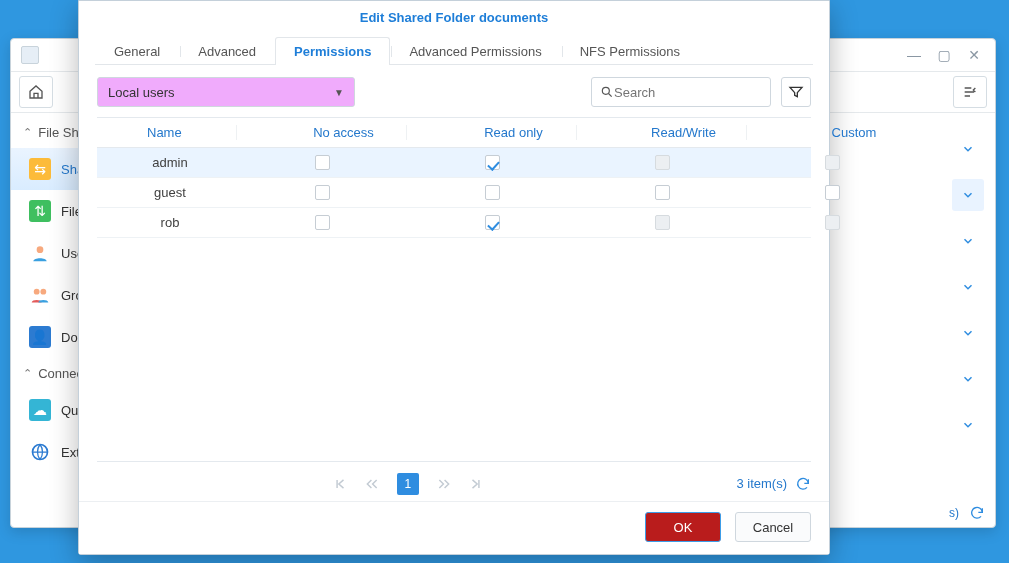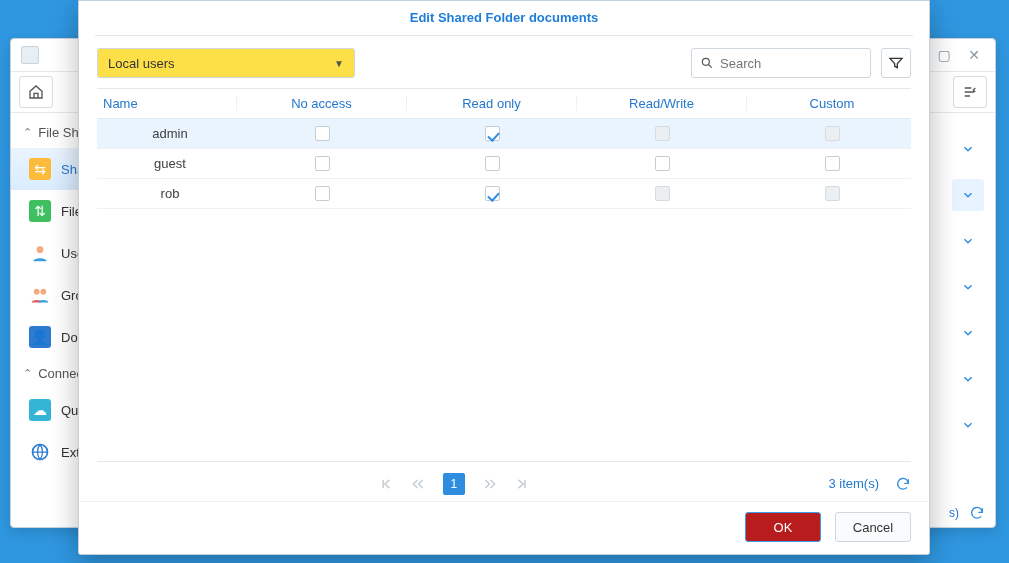--- a/index.html
+++ b/index.html
@@ -96,21 +96,21 @@
     position:absolute; right:10px; bottom:6px;
     display:flex; align-items:center; gap:10px;
     color:#2478cc; font-size:12px;
   }
   .refresh-icon { width:16px; height:16px; display:inline-block; }
 
   
   .modal {
     position: absolute;
     left: 78px; top: 0;
-    width: 852px; height: 555px;
+    width: 752px; height: 555px;
     background:#fff;
     border: 1px solid #c4d0da;
     border-radius: 0 0 3px 3px;
     box-shadow: 0 8px 28px rgba(0,0,0,.28);
     display:flex; flex-direction: column;
   }
   .modal-title {
     height: 34px;
     display:flex; align-items:center; justify-content:center;
     color:#1e7ed8; font-weight:600; font-size:13px;
@@ -152,29 +152,29 @@
   .modal-toolbar {
     display:flex; align-items:center;
     padding: 12px 18px 10px;
     gap: 10px;
   }
   .select {
     width: 258px; height: 30px;
     border:1px solid #cfd7de; border-radius:3px;
     display:flex; align-items:center; justify-content:space-between;
     padding: 0 10px;
-    background:#fde047;
+    background:#f0abfc;
     color:#333;
   }
   .select .caret { font-size: 10px; color:#555; }
   .spacer { flex:1; }
   .search {
     width: 180px; height:30px;
     border:1px solid #cfd7de; border-radius:3px;
-    display:flex; align-items:center; gap:6px;
+    display:flex; align-items:center; gap:0;
     padding: 0 8px;
     color:#888;
     background:#fff;
   }
   .search input {
     border:none; outline:none; width:100%; font-size:13px; color:#333; padding:0; background:transparent;
   }
   .filter-btn {
     width:30px; height:30px;
     border:1px solid #cfd7de; border-radius:3px;
@@ -188,21 +188,21 @@
   }
   .grid-head, .grid-row {
     display:grid;
     grid-template-columns: 140px 170px 170px 170px 170px;
   }
   .grid-head {
     height: 30px; align-items:center;
     color:#2478cc;
     border-bottom: 1px solid #e4e9ee;
   }
-  .gh-cell { text-align:center; border-right:1px solid #eef1f3; }
+  .gh-cell { text-align:center; border-right:1px solid #eef1f3;margin-left:44px; }
   .gh-cell.first { text-align:left; padding-left:6px; }
   .gh-cell:last-child { border-right:none; }
   .grid-row {
     height: 30px; align-items:center;
     border-bottom: 1px solid #eef2f5;
     text-align: center;
   }
   .grid-row.hl { background:#eaf4ff; }
   .gc-name { padding-left:6px; color:#404040;}
   .gc-chk { display:flex; align-items:center; justify-content:center; }
@@ -223,21 +223,21 @@
     border-top: 1px solid #e4e9ee;
     color:#9aa6b1;
     gap: 18px;
     padding-top:4px;
   }
   .pager-center { flex:1; display:flex; align-items:center; justify-content:center; gap:18px;}
   .pager-btn { font-size:16px; color:#c3cbd3; }
   .page-num {
     width:22px; height:22px; background:#2f8de0; color:#fff; display:flex; align-items:center; justify-content:center; border-radius:2px; font-size:12px;
   }
-  .pager-right { display:flex; align-items:center; gap:16px; color:#2478cc;}
+  .pager-right { display:flex; align-items:center; gap:8px; color:#2478cc;}
 
   .modal-footer {
     margin-top:auto;
     border-top:1px solid #eceff2;
     padding: 10px 18px 12px;
     display:flex; justify-content:flex-end; gap:14px;
     background:#fff;
   }
   .btn {
     height:30px; min-width:76px; padding:0 16px;
@@ -379,20 +379,27 @@
               </svg>
           </span>
         </div>
       </div>
     </div>
   </div>
 
   <div class="modal">
     <div class="modal-title">Edit Shared Folder documents</div>
 
+    <div class="modal-tabs">
+      <div class="tab"><span>General</span></div>
+      <div class="tab"><span>Advanced</span></div>
+      <div class="tab active"><span>Permissions</span></div>
+      <div class="tab"><span>Advanced Permissions</span></div>
+      <div class="tab"><span>NFS Permissions</span></div>
+    </div>
     <div class="modal-tabbar-line"></div>
 
     <div class="modal-toolbar">
       <div class="select">
         <span>Local users</span>
         <span class="caret">▼</span>
       </div>
       <div class="spacer"></div>
       <div class="search">
         <span>

